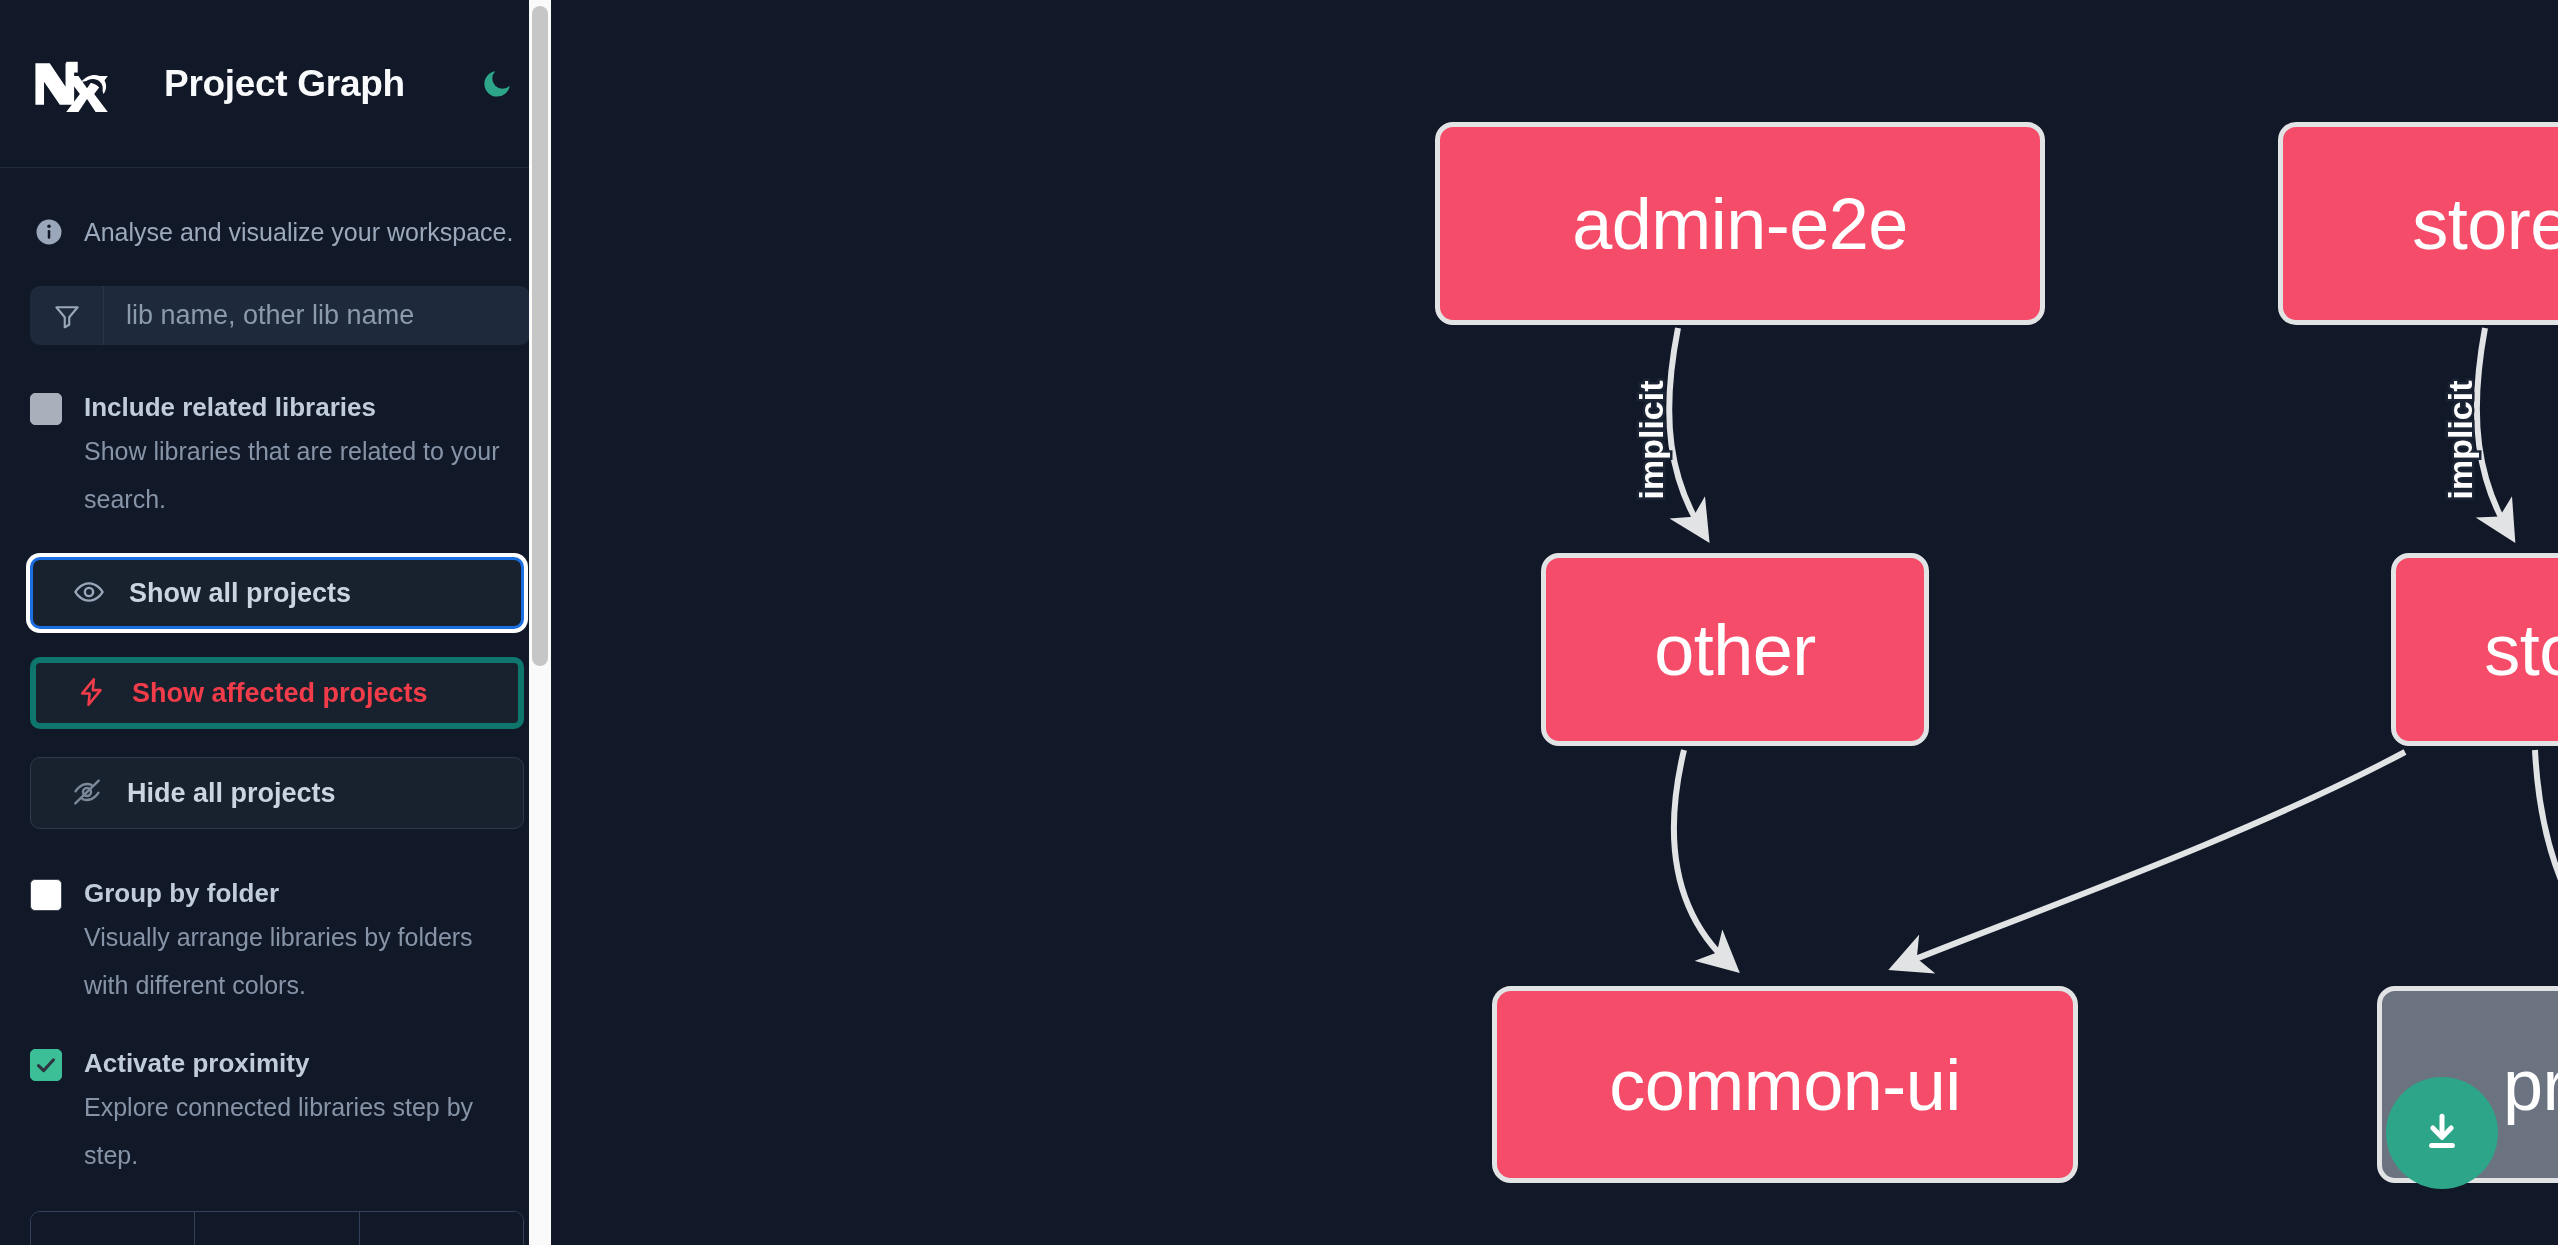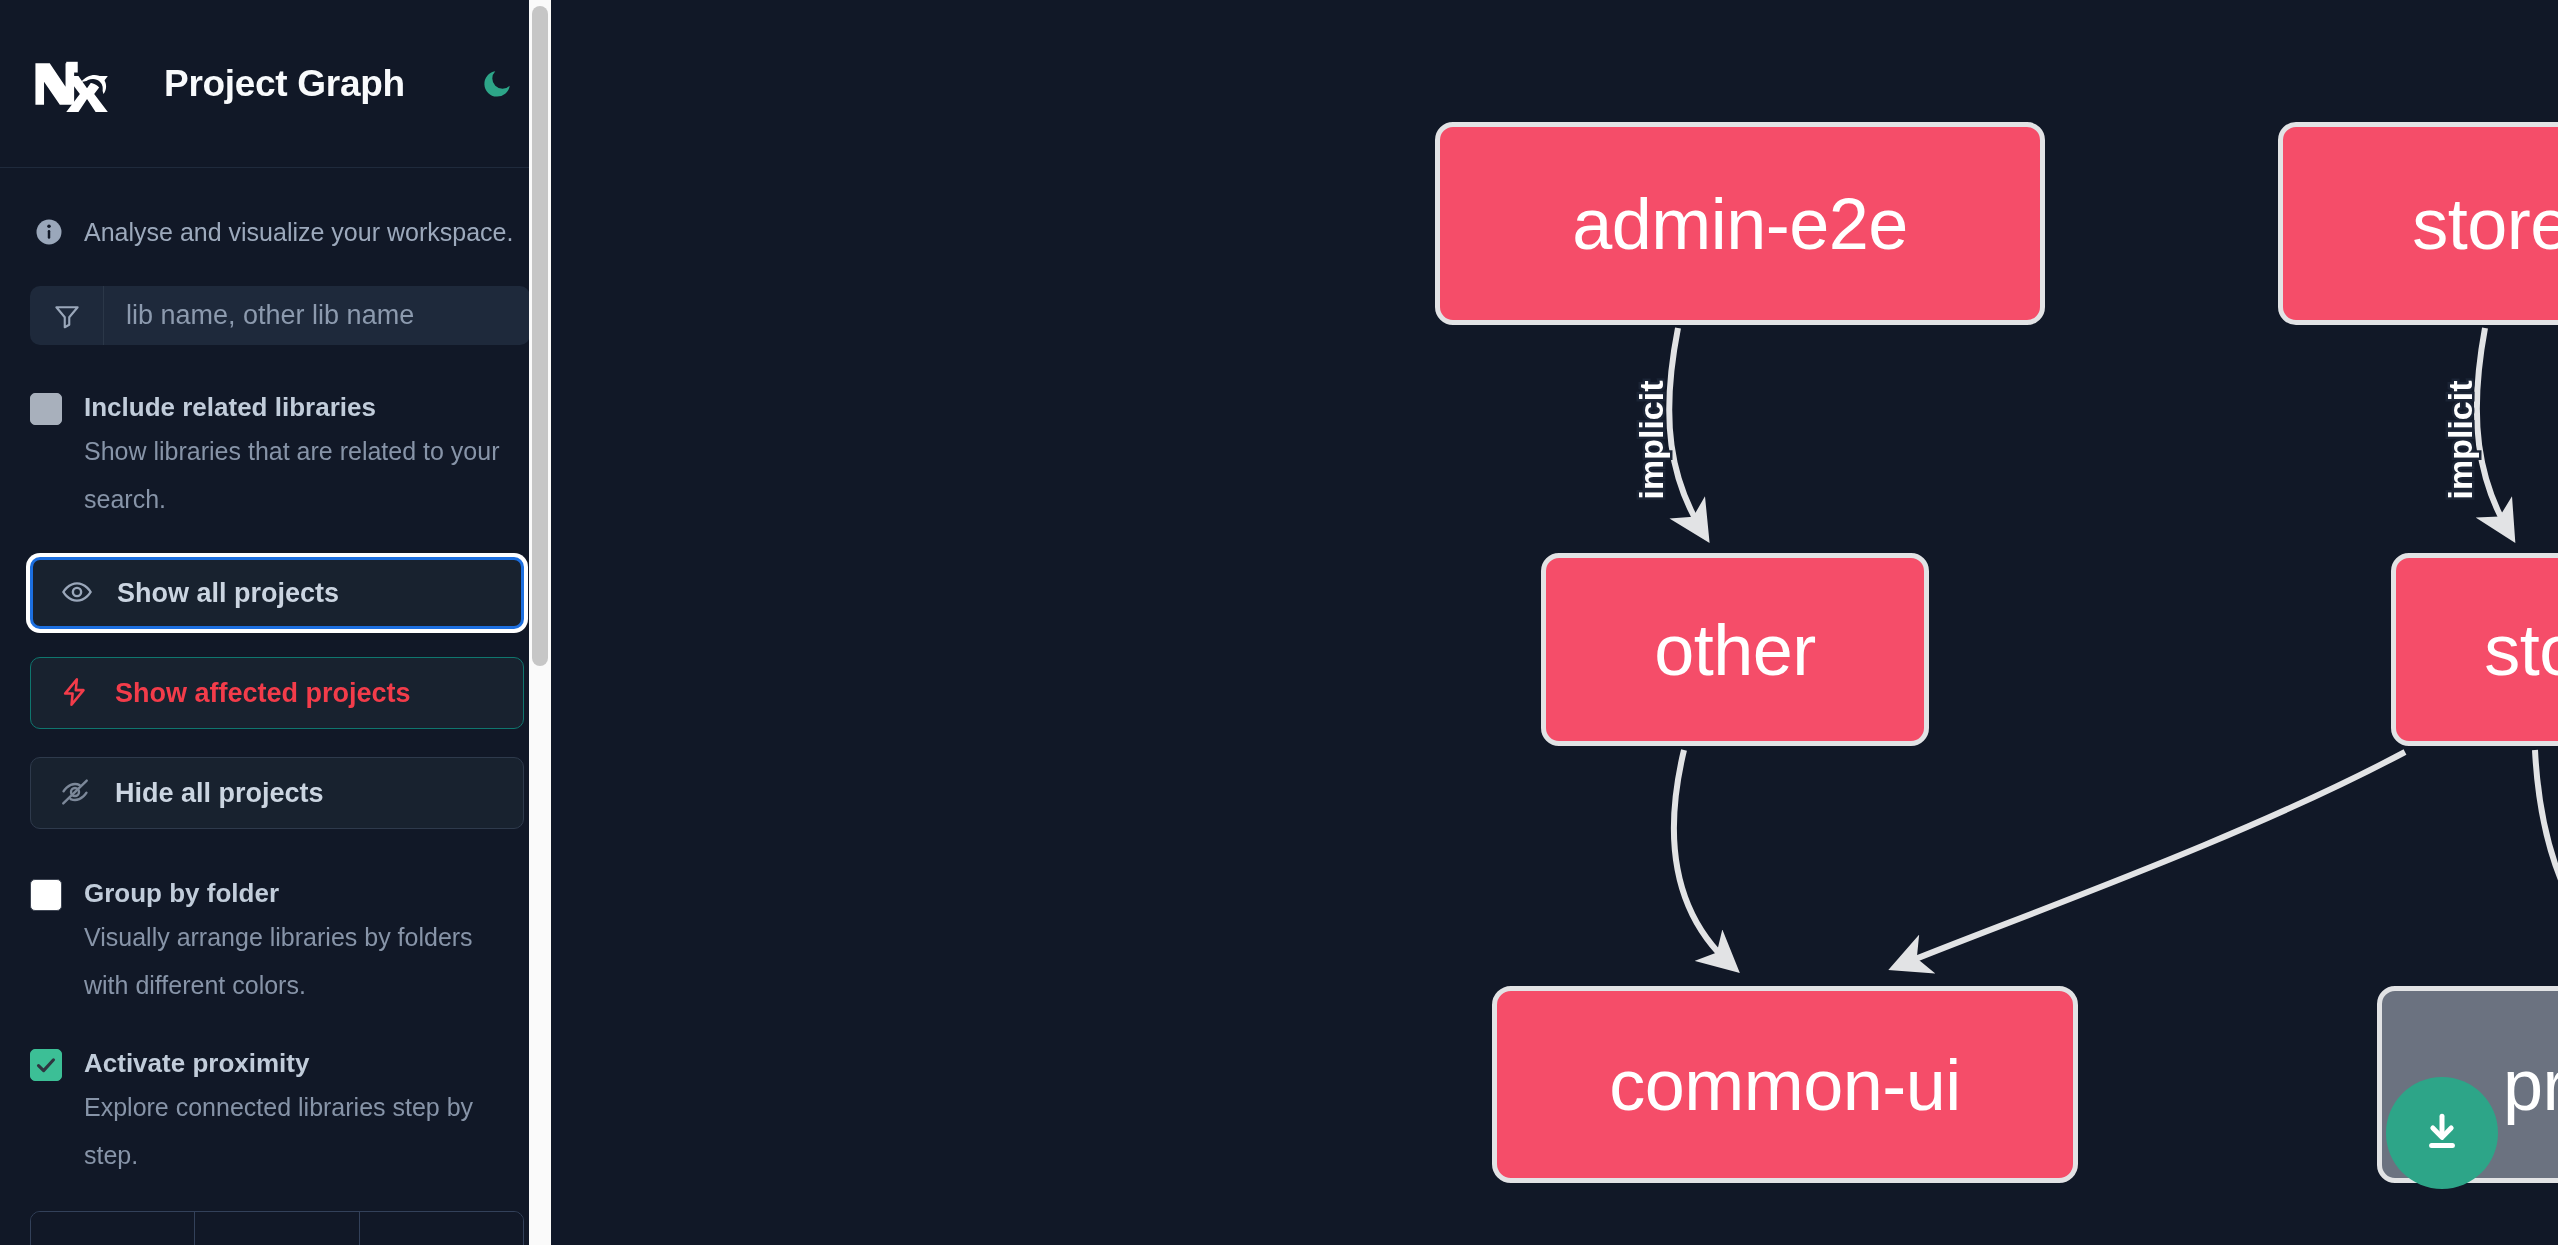--- a/index.html
+++ b/index.html
@@ -136,35 +136,35 @@
 
   
   .btns { margin: 10px 0 44px 0; }
   .btn {
     position: relative;
     display: flex;
     align-items: center;
     gap: 24px;
     width: 494px;
     height: 72px;
-    padding: 0 28px;
+    padding: 0 40px;
     margin-bottom: 28px;
     border-radius: 10px;
     background: #18222F;
     border: 1px solid #2E3A4C;
     cursor: pointer;
     font-family: "Liberation Sans", sans-serif;
   }
   .btn-label { font-size: 27px; font-weight: 700; color: #CBD5E1; white-space: nowrap;}
 
   .btn.focus {
     border: 3px solid #1C6FE0;
     box-shadow: 0 0 0 4px #FFFFFF;
   }
-  .btn.danger { border: 1px solid #0f766e; text-align: right; }
+  .btn.danger { border: 6px solid #0f766e; text-align: right; }
   .btn.danger .btn-label { color: #F33C4A; }
   .btn.plain { border: 1px solid #2E3A4C; background: #18222F; margin-top: 18px; }
 
   
   .seg-control {
     position: absolute;
     left: 30px;
     bottom: -40px;
     width: 494px;
     height: 74px;

